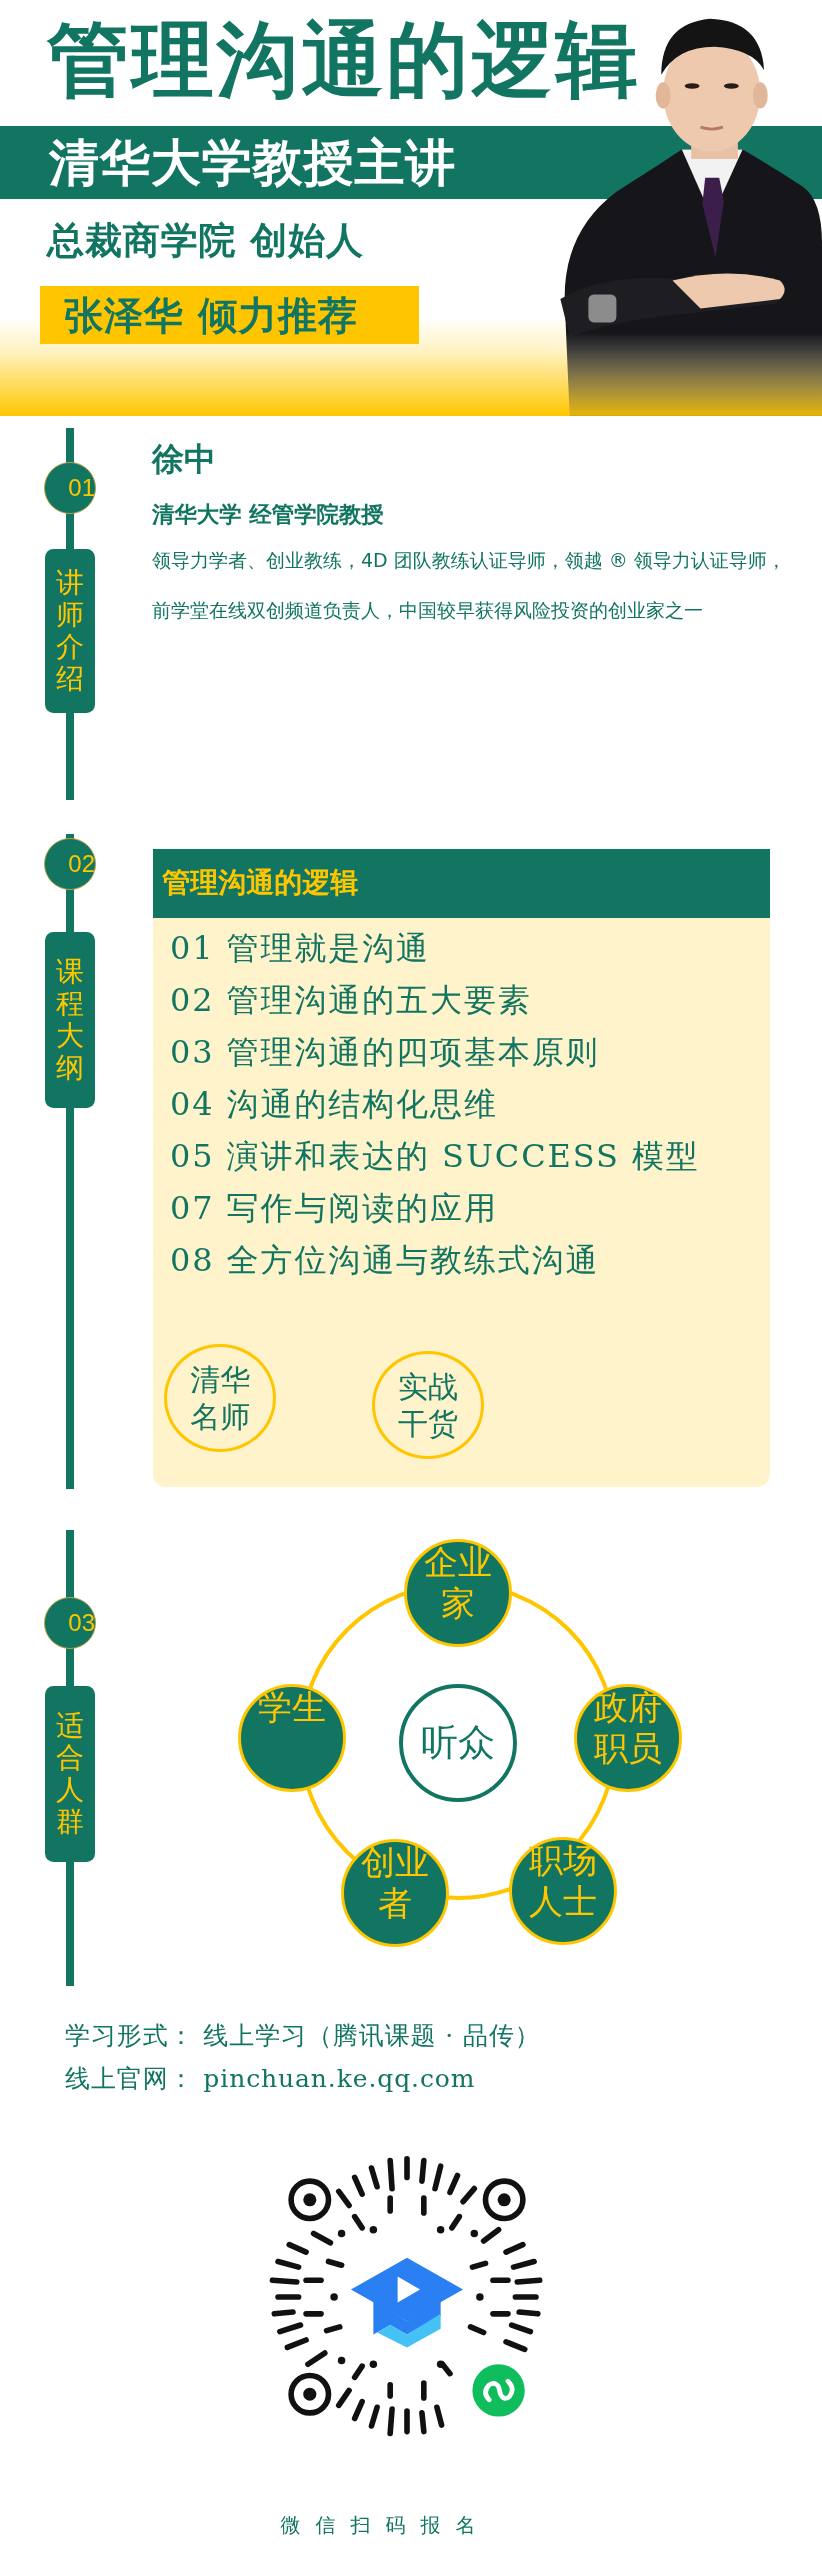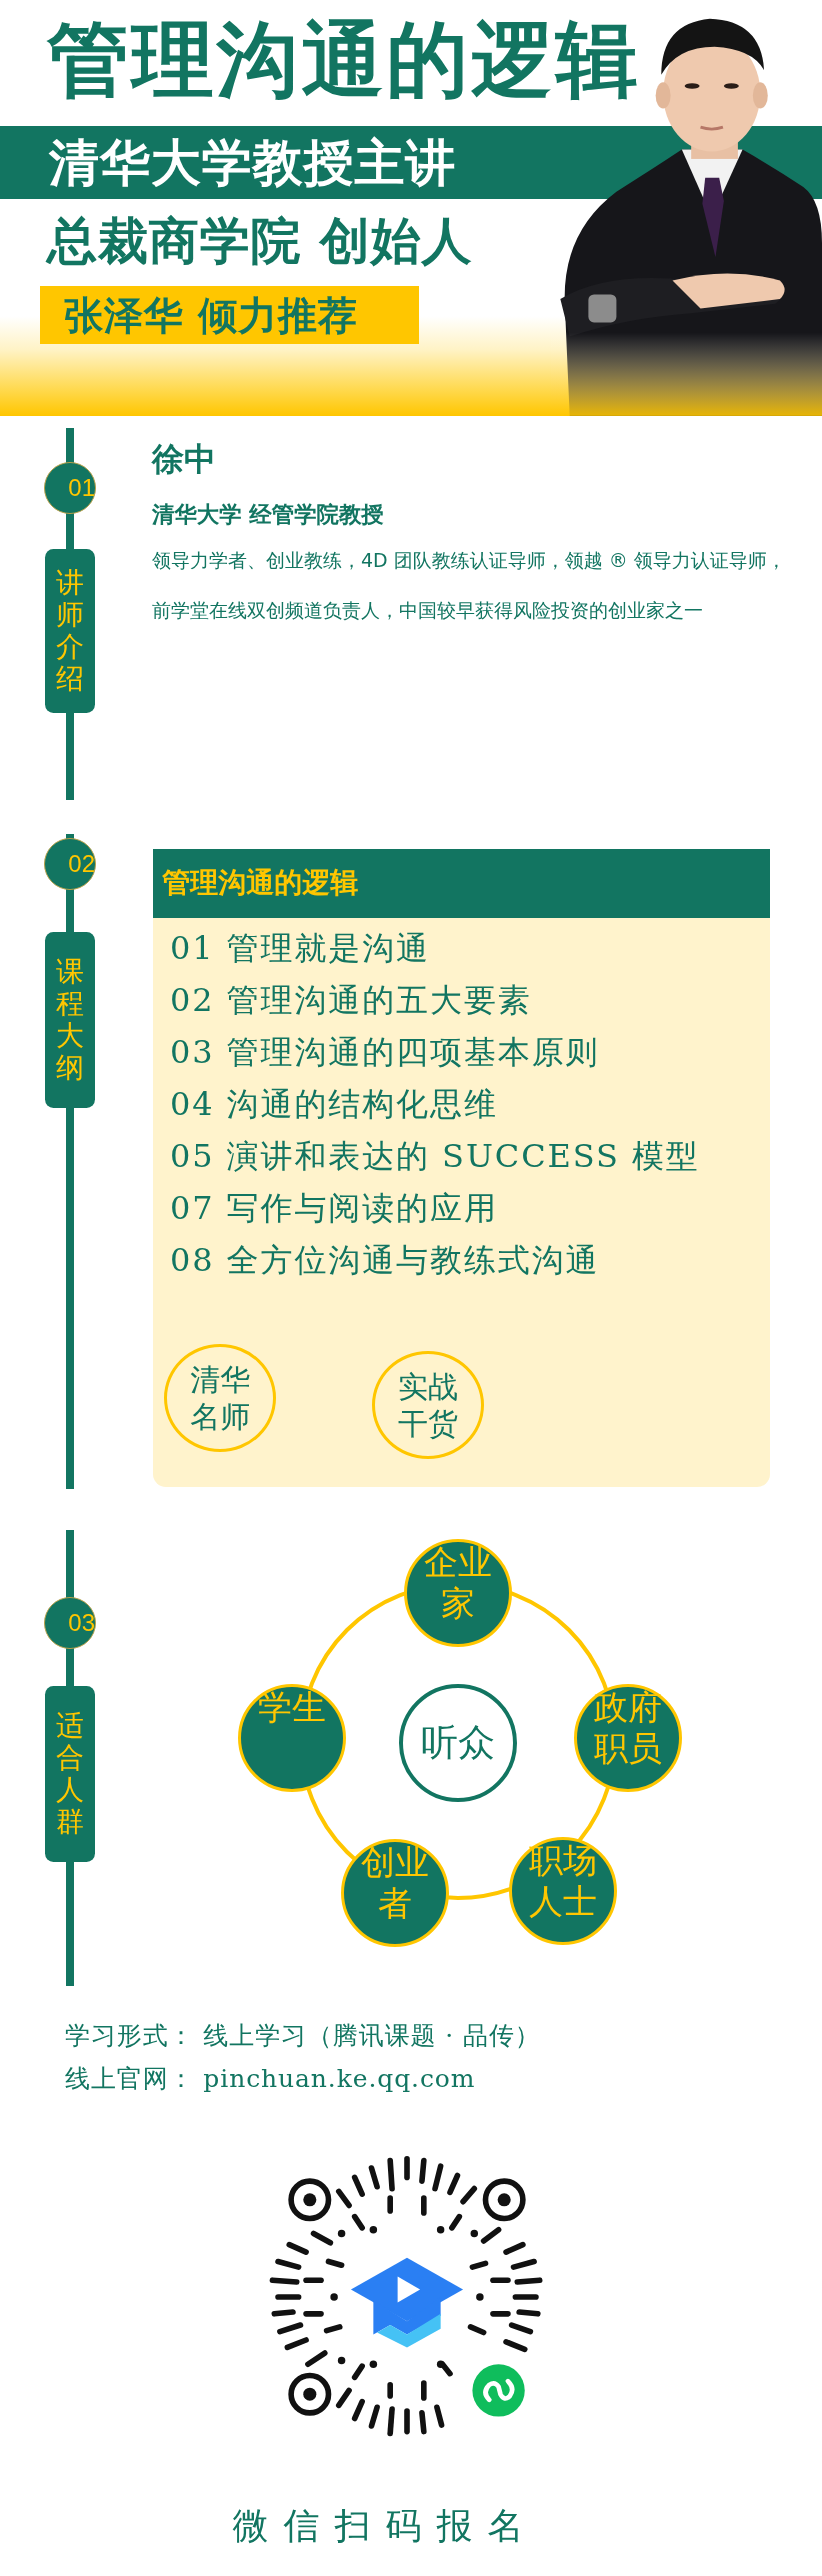--- a/index.html
+++ b/index.html
@@ -7,21 +7,21 @@
   body { position: relative; height: 2576px; overflow: hidden; font-family: "DejaVu Sans", "Liberation Sans", sans-serif; color: #127561; }
 
   
   .hero { position: absolute; left: 0; top: 0; width: 823px; height: 416px; overflow: hidden;
           background: linear-gradient(to bottom, #ffffff 0%, #ffffff 76%, #fff3c6 84%, #ffd84a 94%, #ffc600 100%); }
   .hero-title { position: absolute; left: 47px; top: 13px; font-size: 82px; font-weight: 900; letter-spacing: 2.8px;
                 color: #127561; line-height: 93px; white-space: nowrap; font-family: "DejaVu Sans", sans-serif; }
   .hero-band { position: absolute; left: 0; top: 126px; width: 823px; height: 73px; background: #127561; }
   .hero-band-text { position: absolute; left: 49px; top: 130px; font-size: 50px; font-weight: bold; color: #ffffff;
                     line-height: 65px; font-family: "DejaVu Serif", serif; letter-spacing: 0.9px; white-space: nowrap; }
-  .hero-sub { position: absolute; left: 47px; top: 208px; font-size: 50px; color: #127561; line-height: 65px;
+  .hero-sub { position: absolute; left: 47px; top: 208px; font-size: 37px; color: #127561; line-height: 65px;
               font-family: "DejaVu Serif", serif; font-weight: bold; white-space: nowrap; letter-spacing: 0.9px; }
   .hero-rec { position: absolute; left: 40px; top: 286px; width: 379px; height: 58px; background: #ffc600; }
   .hero-rec-text { position: absolute; left: 64px; top: 288px; font-size: 39px; font-weight: bold; color: #127561;
                    line-height: 54px; font-family: "DejaVu Serif", serif; white-space: nowrap; letter-spacing: 0.9px; }
 
   
   .portrait { position: absolute; left: 551px; top: 0; width: 271px; height: 416px; }
 
   
   .tl-line { position: absolute; left: 66px; width: 8.4px; background: #127561; }
@@ -53,21 +53,21 @@
   .ring { position: absolute; left: 299px; top: 1582px; width: 318px; height: 318px; border-radius: 50%; border: 4.7px solid #ffc600; }
   .node { position: absolute; width: 108px; height: 108px; border-radius: 50%; background: #127561; border: 3.7px solid #ffc600;
           display: flex; flex-direction: column; align-items: center; justify-content: flex-start; color: #ffc600;
           font-size: 34px; line-height: 41px; text-align: center; }
   .node-center { position: absolute; width: 118px; height: 118px; border-radius: 50%; background: #ffffff; border: 4.7px solid #127561;
                  display: flex; align-items: center; justify-content: center; color: #127561; font-size: 37px; }
 
   
   .info { position: absolute; left: 65px; font-size: 25px; color: #127561; line-height: 37px; font-family: "DejaVu Serif", serif; white-space: nowrap; letter-spacing: 0.9px; }
   .qr { position: absolute; left: 250px; top: 2140px; width: 314px; height: 314px; }
-  .scan-caption { position: absolute; left: 0; width: 771px; top: 2507px; text-align: center; font-size: 36px; letter-spacing: 15px;
+  .scan-caption { position: absolute; left: 0; width: 771px; top: 2507px; text-align: center; font-size: 20px; letter-spacing: 15px;
                   color: #127561; font-family: "DejaVu Serif", serif; line-height: 37px; }
 </style>
 </head>
 <body>
 
 <section class="hero">
   <div class="hero-title">管理沟通的逻辑</div>
   <div class="hero-band"></div>
   <div class="hero-band-text">清华大学教授主讲</div>
   <div class="hero-sub">总裁商学院  创始人</div>

